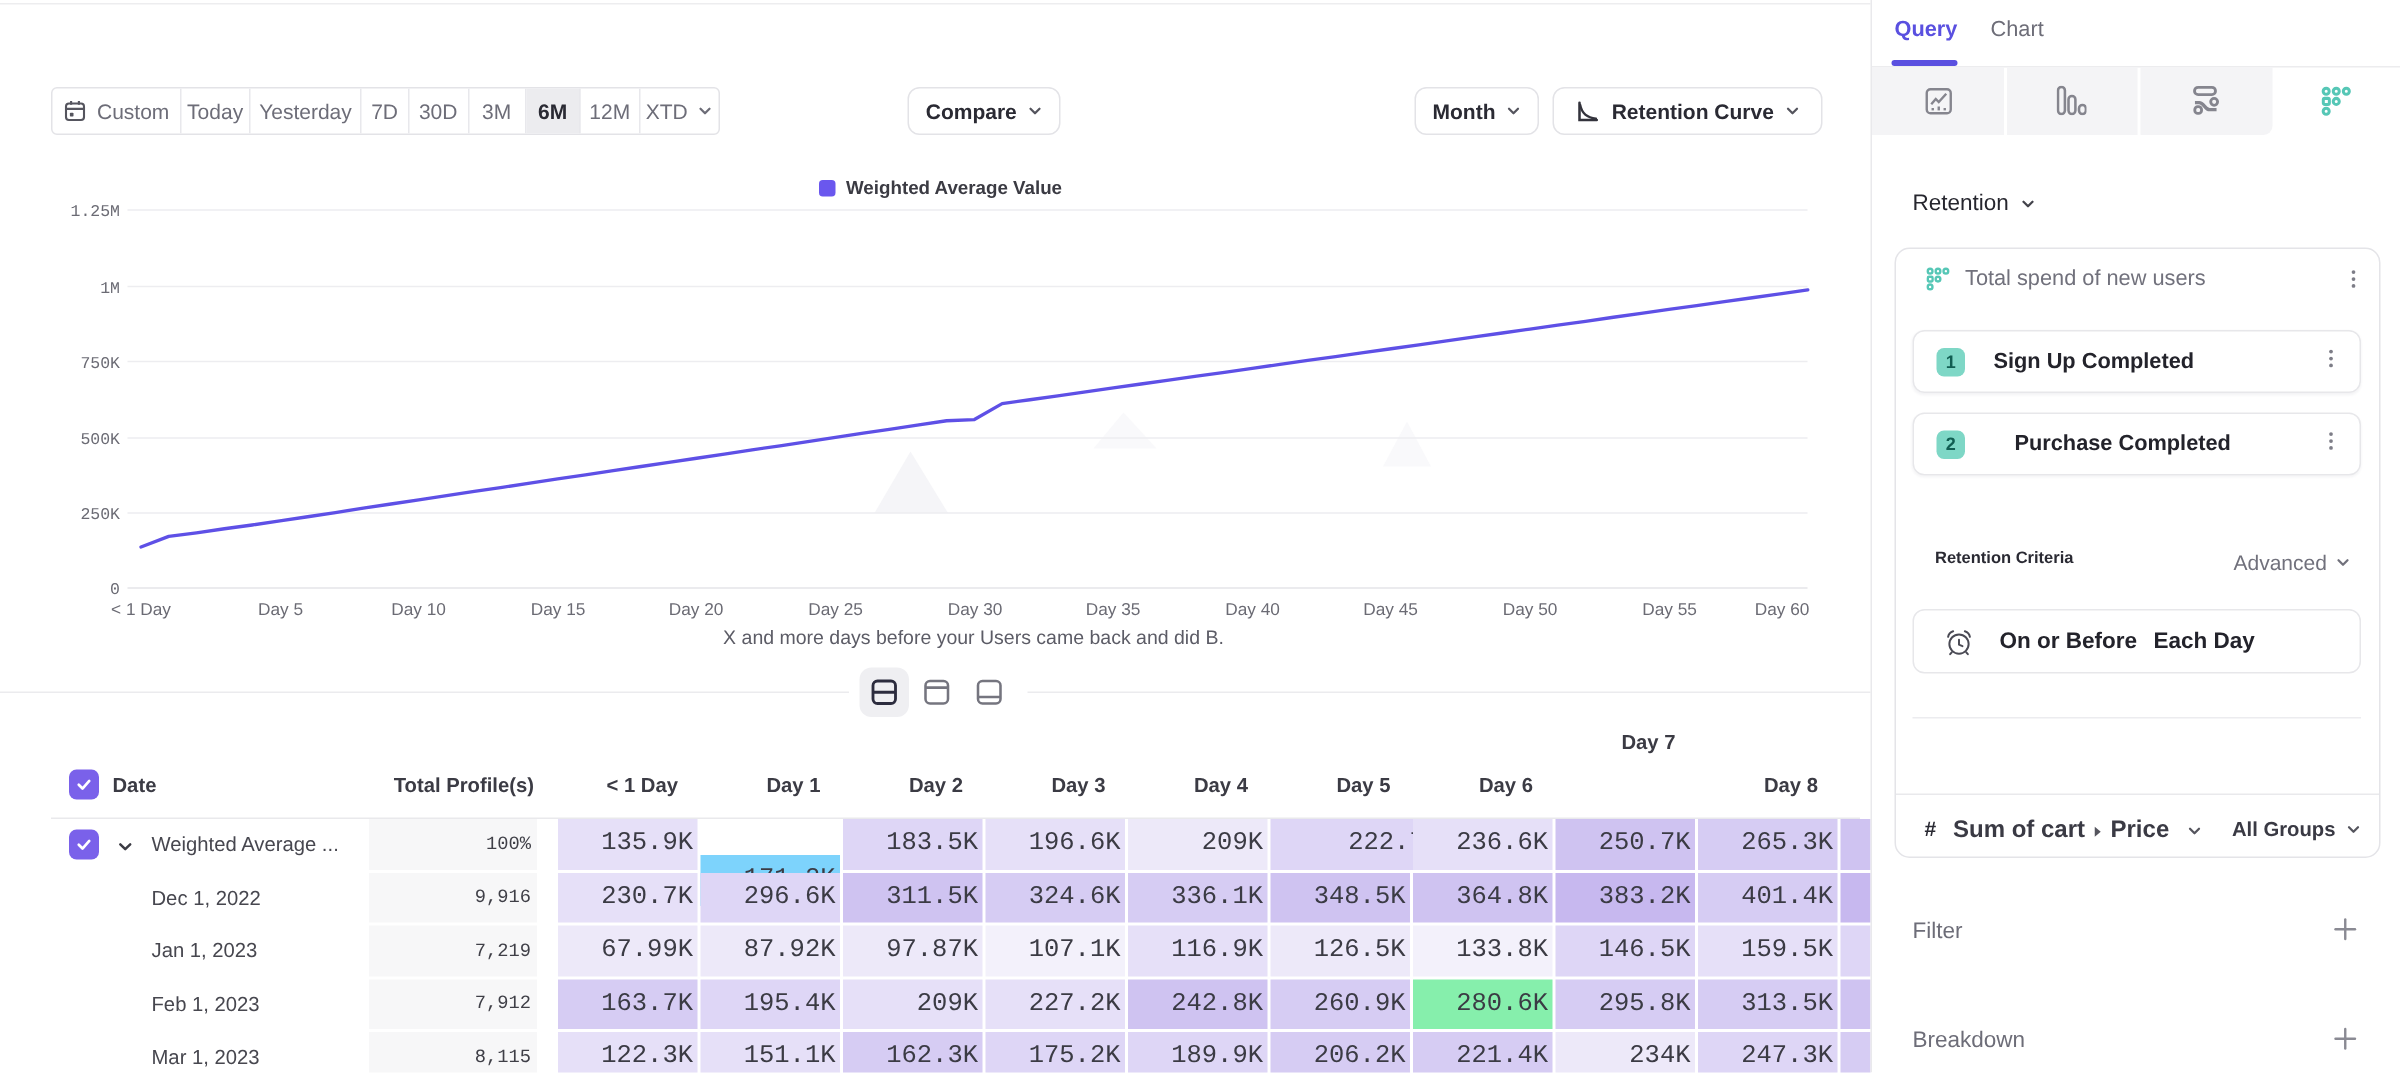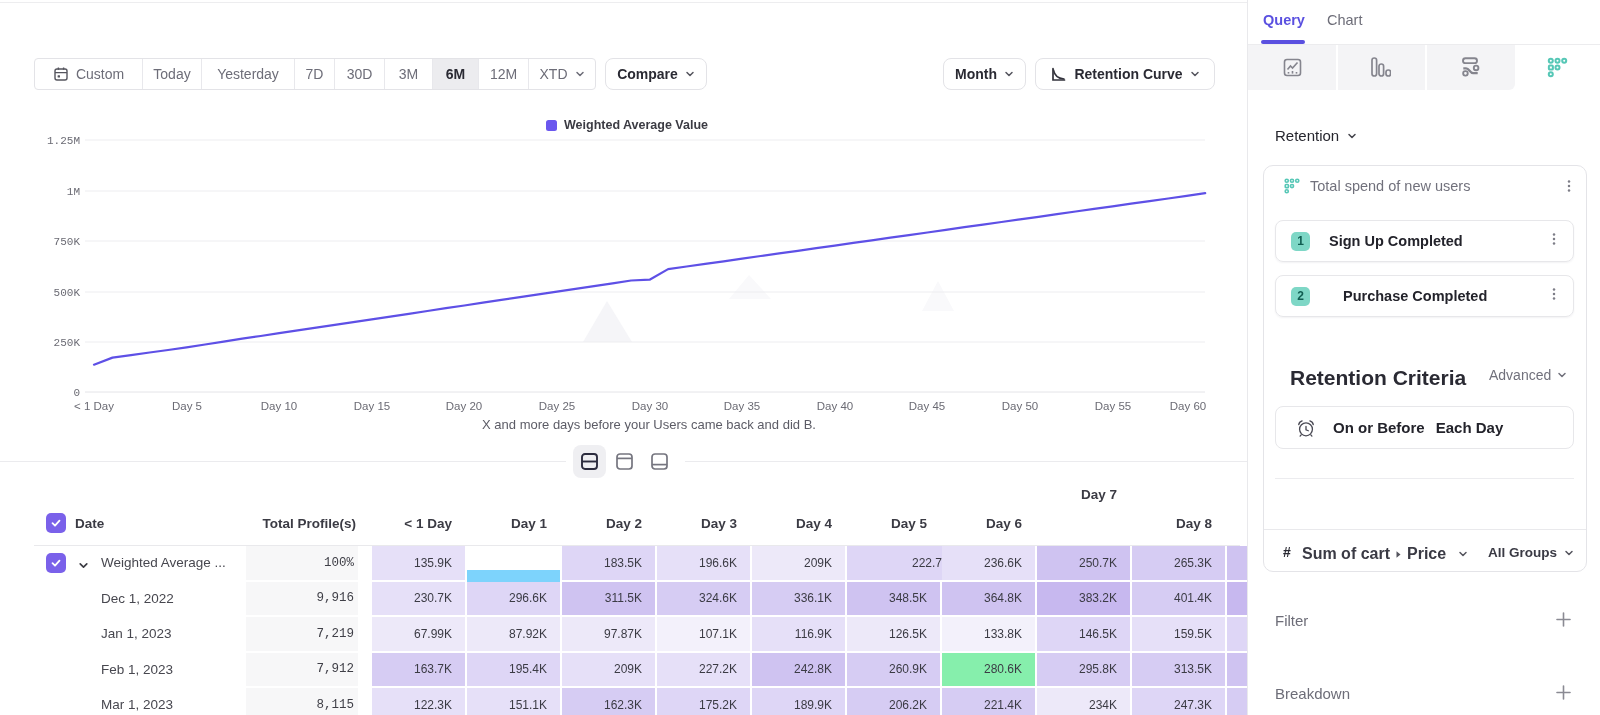--- a/index.html
+++ b/index.html
@@ -5,28 +5,28 @@
 #page {position:relative;width:1600px;height:715px}
 .abs {position:absolute}
 .btn {position:absolute;display:flex;align-items:center;justify-content:center;gap:7px;height:32px;border:1px solid #e3e3e7;border-radius:8px;background:#fff;color:#2a2a33;font-size:14px;font-weight:bold}
 .seg {display:flex;align-items:center;justify-content:center;gap:7px;height:30px;color:#6d6d78;font-size:14px;border-right:1px solid #e8e8ec}
 .seg:last-child {border-right:none}
 .xl {font-family:"Liberation Sans",sans-serif;font-size:11.5px;fill:#6b6b74}
 .yl {font-family:"Liberation Mono",monospace;font-size:11px;fill:#6b6b74}
 .th {position:absolute;height:38px;padding-top:0;display:flex;align-items:center;justify-content:flex-end;font-size:13.5px;color:#3b3b44;font-weight:bold}
 .dl {position:absolute;display:flex;align-items:center;font-size:13.5px;color:#47474f}
 .tc {position:absolute;display:flex;align-items:center;justify-content:flex-end;background:#f7f7f8;font-family:"Liberation Mono",monospace;font-size:12.5px;color:#3f3f47;padding-right:4px}
-.hc {position:absolute;display:flex;align-items:center;justify-content:flex-end;font-family:Liberation Sans, sans-serif;font-size:12px;color:#3b3b44;padding-right:13px}
+.hc {position:absolute;display:flex;align-items:center;justify-content:flex-end;font-family:Liberation Mono, monospace;font-size:17px;color:#3b3b44;padding-right:3px}
 .sbt {font-size:15px;color:#6d6d78}
 </style></head>
 <body>
 <div id="page">
 
 <div class="abs" style="left:0;top:2px;width:1247px;height:1px;background:#ededef"></div>
-<div class="abs" style="left:34px;top:58px;width:562px;height:32px;border:1px solid #e3e3e7;border-radius:4px;display:flex;align-items:center;overflow:hidden">
+<div class="abs" style="left:34px;top:58px;width:446px;height:32px;border:1px solid #e3e3e7;border-radius:4px;display:flex;align-items:center;overflow:hidden">
   <div class="seg" style="width:108px">
     <svg width="16" height="16" viewBox="0 0 16 16" fill="none" stroke="#55555e" stroke-width="1.4">
           <rect x="2" y="3" width="12" height="11" rx="2"></rect>
           <line x1="2" y1="6.6" x2="14" y2="6.6"></line>
           <line x1="5.4" y1="1.4" x2="5.4" y2="3.8"></line>
           <line x1="10.6" y1="1.4" x2="10.6" y2="3.8"></line>
           <rect x="4.6" y="9.2" width="2.4" height="2.4" rx="0.5" fill="#55555e" stroke="none"></rect>
         </svg>
     <span>Custom</span>
       </div>
@@ -274,21 +274,21 @@
 <div class="abs" style="left:1275px;top:275px;width:299px;height:42px;border:1px solid #e7e7ea;border-radius:8px;box-shadow:0 1px 2px rgba(30,30,60,0.06);display:flex;align-items:center">
   <div style="margin-left:15px;width:19px;height:19px;background:#7ed7c6;color:#115e52;border-radius:5px;display:flex;align-items:center;justify-content:center;font-size:12px;font-weight:bold">2</div>
   <div style="margin-left:33px;font-size:14.5px;font-weight:bold;color:#23232b">Purchase Completed</div>
   <div style="margin-left:auto;margin-right:12px"><svg width="14" height="14" viewBox="0 0 14 14" fill="#7d7d87">
           <circle cx="7" cy="2.4" r="1.25"></circle>
           <circle cx="7" cy="7" r="1.25"></circle>
           <circle cx="7" cy="11.6" r="1.25"></circle>
         </svg></div>
 </div>
 
-<div class="abs" style="left:1290px;top:366px;font-size:21px;font-weight:bold;color:#2a2a33">Retention Criteria</div>
+<div class="abs" style="left:1290px;top:366px;font-size:11px;font-weight:bold;color:#2a2a33">Retention Criteria</div>
 <div class="abs" style="left:1489px;top:367px;display:flex;align-items:center;gap:6px;font-size:14px;color:#71717c">Advanced <svg width="10" height="10" viewBox="0 0 10 10" style="flex:0 0 auto">
         <path d="M2 3.5 L5 6.5 L8 3.5" fill="none" stroke="#71717c" stroke-width="1.5" stroke-linecap="round" stroke-linejoin="round"></path>
       </svg></div>
 
 <div class="abs" style="left:1275px;top:406px;width:299px;height:43px;border:1px solid #e7e7ea;border-radius:8px;display:flex;align-items:center">
   <svg style="margin-left:20px" width="20" height="20" viewBox="0 0 19 19" fill="none" stroke="#4a4a54" stroke-width="1.25">
         <circle cx="9.5" cy="10.8" r="6.1"></circle>
         <path d="M9.5 8 V11.2 L11.7 12.1" stroke-linecap="round"></path>
         <path d="M2.6 6.2 Q3 3.6 5.8 2.7 M16.4 6.2 Q16 3.6 13.2 2.7" stroke-linecap="round"></path>
         <path d="M4.9 16 L3.9 17.2 M14.1 16 L15.1 17.2" stroke-linecap="round"></path>

